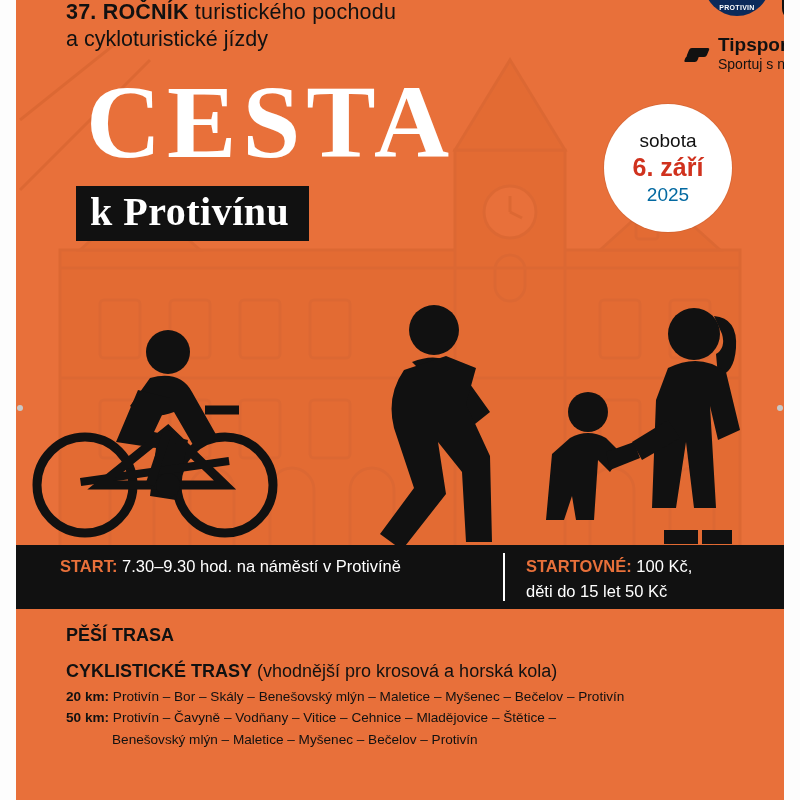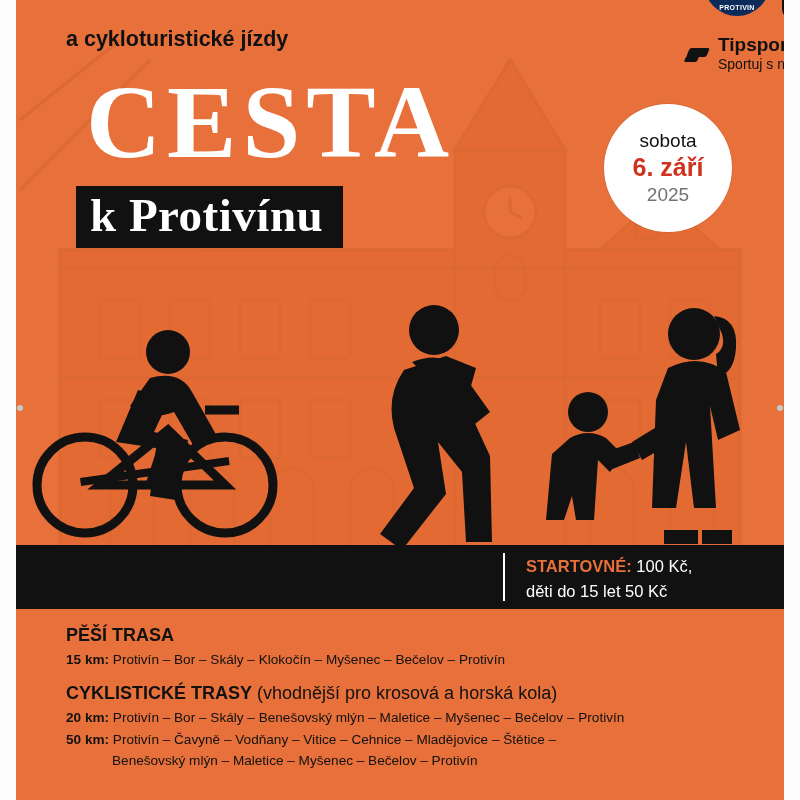--- a/index.html
+++ b/index.html
@@ -37,21 +37,21 @@
     position:absolute;left:0;top:0;width:800px;height:86px;z-index:12;
   }
   .hdr-line1{
     position:absolute;left:66px;top:0px;
     font-size:21.5px;font-weight:700;color:#111;letter-spacing:.2px;
     white-space:nowrap;
   }
   .hdr-line1 .light{font-weight:400;}
   .hdr-line2{
     position:absolute;left:66px;top:27px;
-    font-size:21.5px;font-weight:700;color:#111;white-space:nowrap;text-align:right;
+    font-size:21.5px;font-weight:400;color:#111;white-space:nowrap;text-align:right;
   }
 
   
   .logos{position:absolute;right:96px;top:-28px;z-index:14;}
   .logo-circle{
     position:absolute;left:0;top:0;width:66px;height:44px;border-radius:0 0 33px 33px;
     background:#0c2a5a;color:#fff;font-size:7px;font-weight:700;
     display:flex;align-items:flex-end;justify-content:center;padding-bottom:5px;box-sizing:border-box;
     letter-spacing:.3px;
   }
@@ -81,35 +81,35 @@
 
   
   .date-bubble{
     position:absolute;right:68px;top:104px;width:128px;height:128px;border-radius:50%;
     background:#ffffff;z-index:15;
     display:flex;flex-direction:column;align-items:center;justify-content:center;
     box-shadow:0 0 0 1px rgba(0,0,0,.06);
   }
   .date-bubble .d1{font-size:19px;color:#111;font-weight:400;line-height:1.2;}
   .date-bubble .d2{font-size:25px;color:#d0321e;font-weight:700;line-height:1.25;}
-  .date-bubble .d3{font-size:19px;color:#737373;font-weight:400;line-height:1.2;}
+  .date-bubble .d3{font-size:19px;color:#0369a1;font-weight:400;line-height:1.2;}
 
   
   .cesta{
     position:absolute;left:86px;top:70px;z-index:13;
     font-family:"Liberation Serif", serif;
     font-size:104px;font-weight:700;color:#ffffff;letter-spacing:6px;
     line-height:1;
     text-align:right;
   }
   .kprot{
     position:absolute;left:76px;top:186px;z-index:13;
     background:#111;color:#fff;padding:6px 20px 9px 14px;
     font-family:"Liberation Serif", serif;
-    font-size:47px;font-weight:700;line-height:1;letter-spacing:.5px;
+    font-size:40px;font-weight:700;line-height:1;letter-spacing:.5px;
   }
 
   
   .figures{position:absolute;left:0;top:300px;width:800px;height:250px;z-index:14;}
 
   
   .band{
     position:absolute;left:16px;top:545px;width:768px;height:64px;background:#111;z-index:16;
   }
   .band .left{
@@ -181,20 +181,21 @@
       <path d="M350 550 v-60 a22 22 0 0 1 44 0 v60"></path>
       <path d="M590 550 v-60 a22 22 0 0 1 44 0 v60"></path>
       <path d="M670 550 v-60 a22 22 0 0 1 44 0 v60"></path>
 
       <line x1="20" y1="120" x2="120" y2="40"></line>
       <line x1="20" y1="190" x2="150" y2="60"></line>
     </g>
   </svg>
 
   <div class="hdr">
+    <div class="hdr-line1"><span>37. ROČNÍK</span><span class="light"> turistického pochodu</span></div>
     <div class="hdr-line2">a cykloturistické jízdy</div>
   </div>
 
   <div class="logos">
     <div class="logo-circle">
         <span>PROTIVIN</span>
       </div>
     <div class="logo-shield">
       <span class="red"></span>
 
@@ -252,34 +253,31 @@
         <path d="M668 68 q32 -16 58 4 l14 58 -22 10 -8 -34 6 102 -22 0 -8 -66 -10 66 -24 0 4 -108 z"></path>
         <path d="M668 120 l-36 22 10 18 38 -22 z"></path>
         <path d="M664 230 l34 0 0 14 -34 0 z"></path>
         <path d="M702 230 l30 0 0 14 -30 0 z"></path>
       </g>
     </g>
   </svg>
 
   <div class="band">
     <div class="left">
+      <div><b>START:</b><span> 7.30–9.30 hod. na náměstí v Protivíně</span></div>
     </div>
     <div class="divider"></div>
     <div class="right">
       <div><b>STARTOVNÉ:</b><span> 100 Kč,</span></div>
       <div>děti do 15 let 50 Kč</div>
     </div>
   </div>
 
   <div class="routes">
     <div class="head">PĚŠÍ TRASA</div>
-    <div class="row">
-      <b>15 km:</b>
-      <span>Protivín – Bor – Skály – Klokočín – Myšenec – Bečelov – Protivín</span>
-    </div>
 
     <div class="sp"></div>
 
     <div class="head"><span>CYKLISTICKÉ TRASY</span><span class="note"> (vhodnější pro krosová a horská kola)</span></div>
 
     <div class="row">
       <b>20 km:</b>
       <span>Protivín – Bor – Skály – Benešovský mlýn – Maletice – Myšenec – Bečelov – Protivín</span>
     </div>
     <div class="row">

